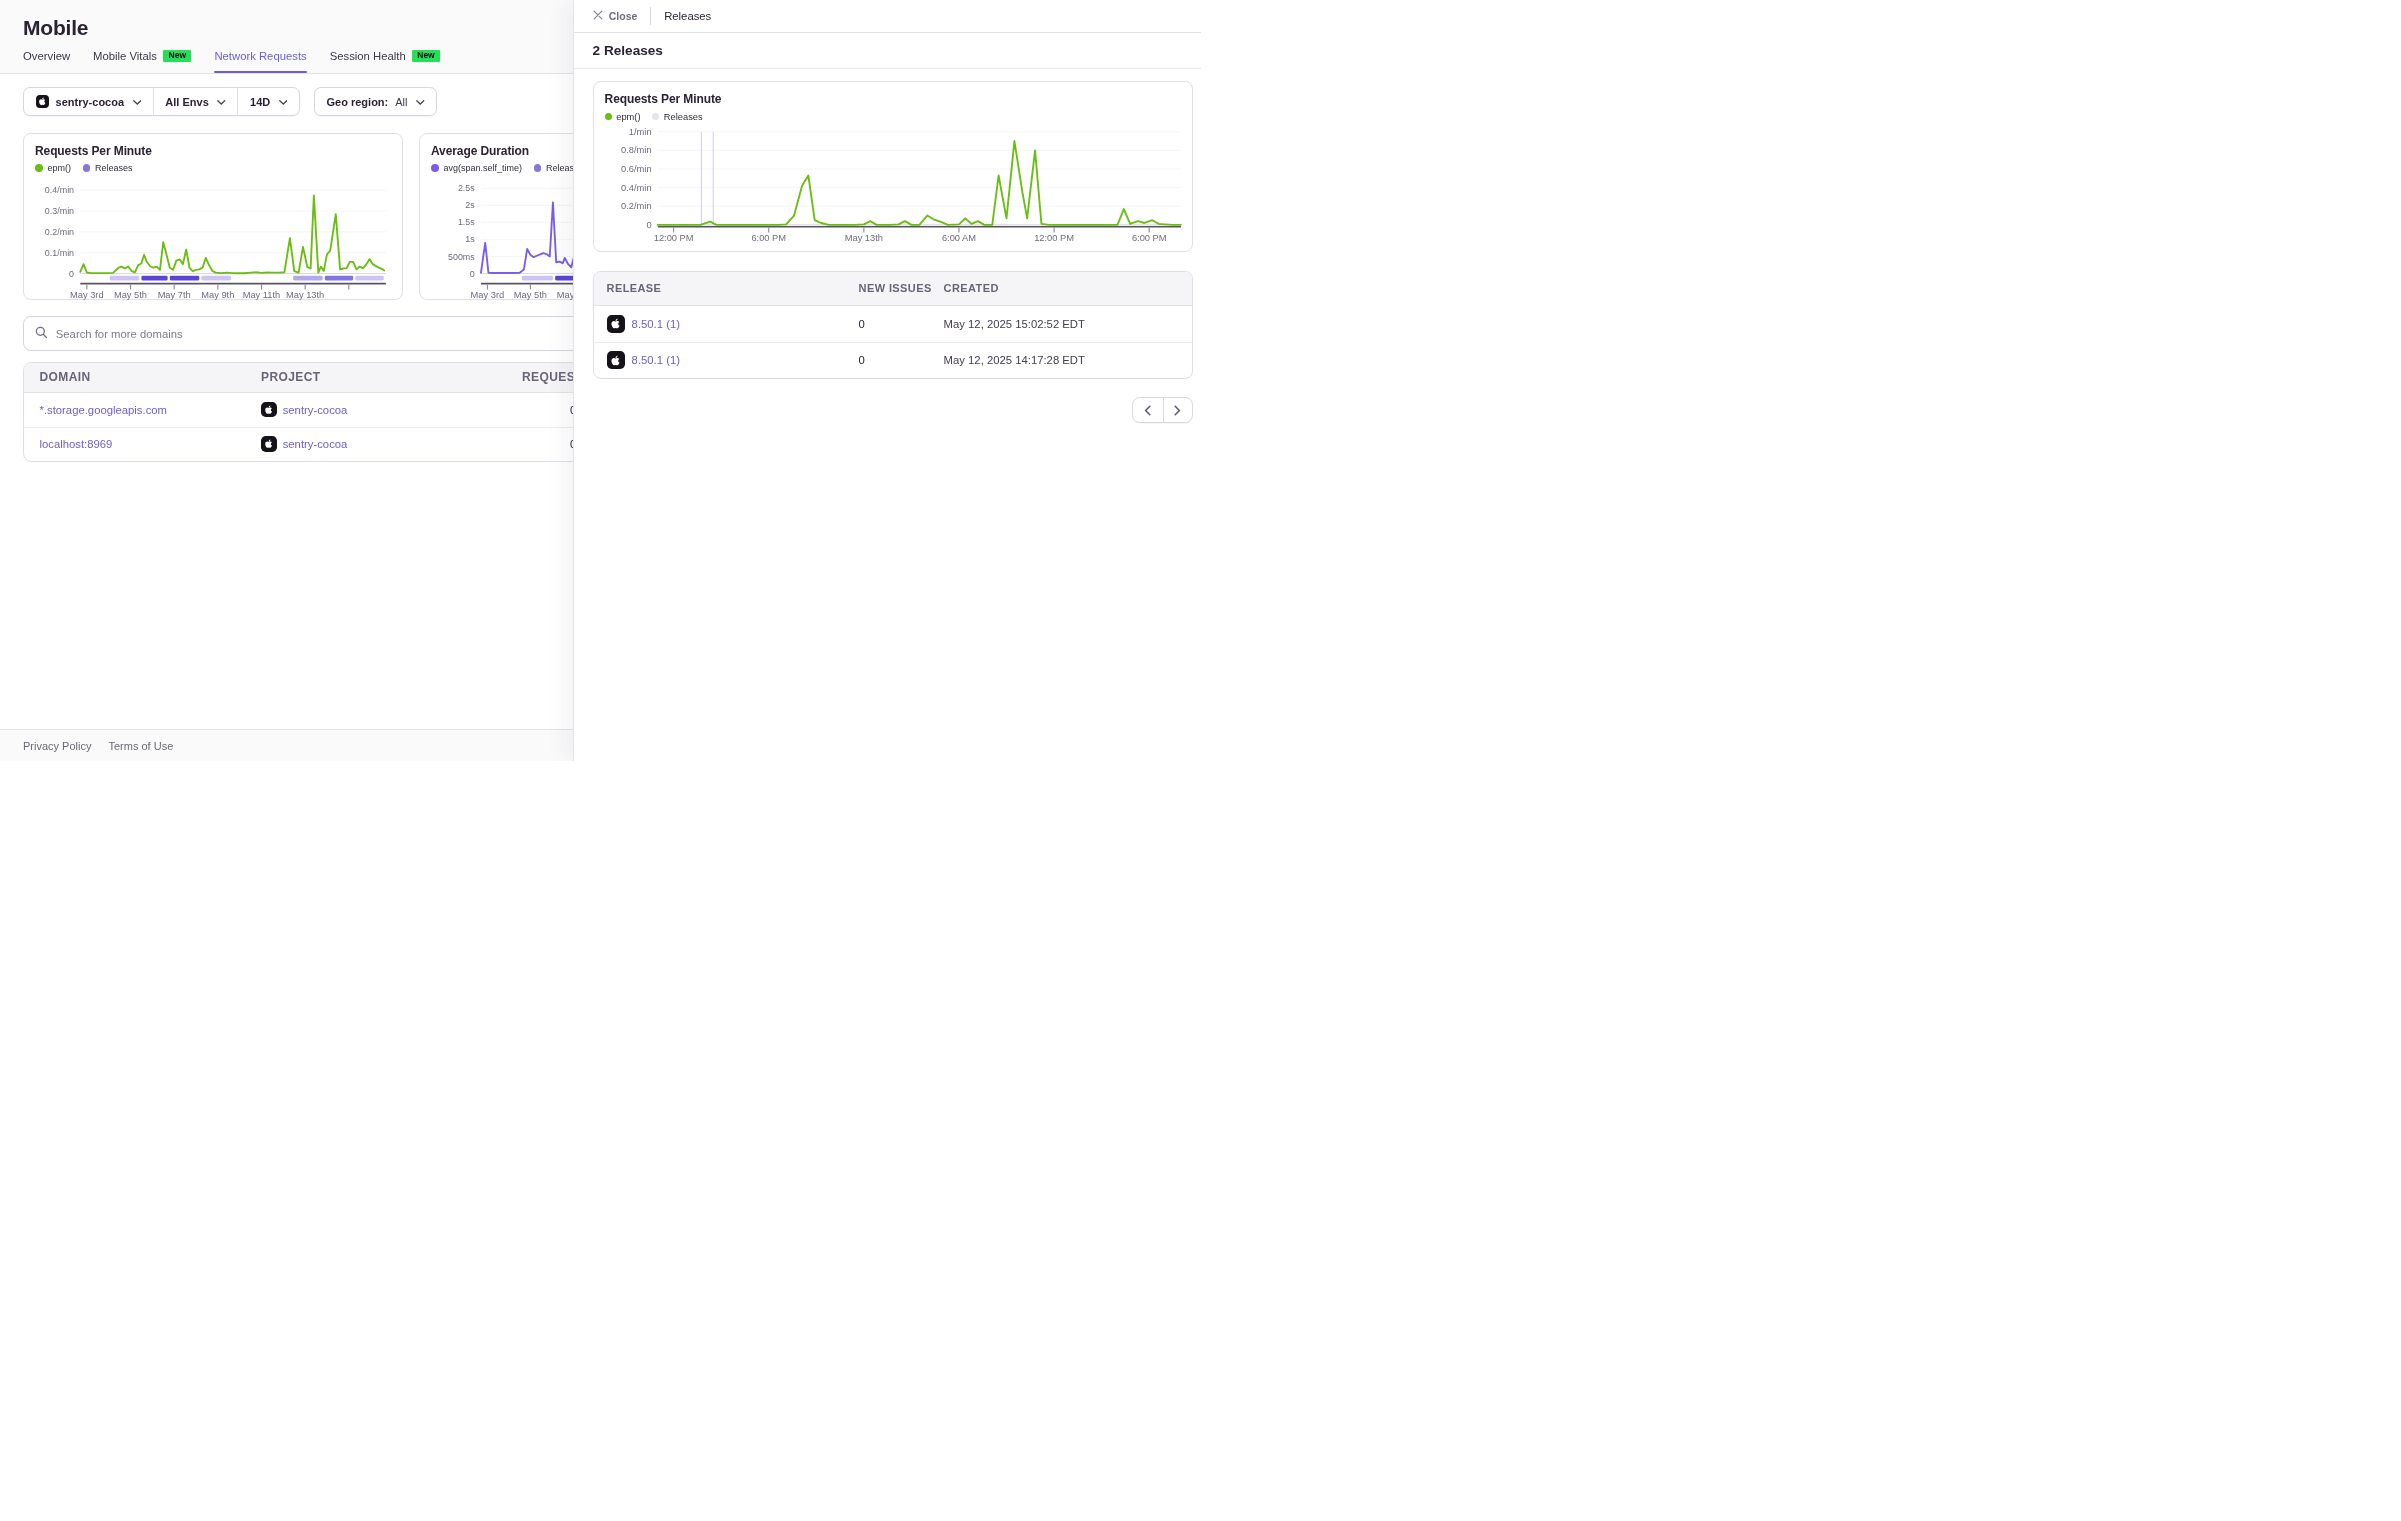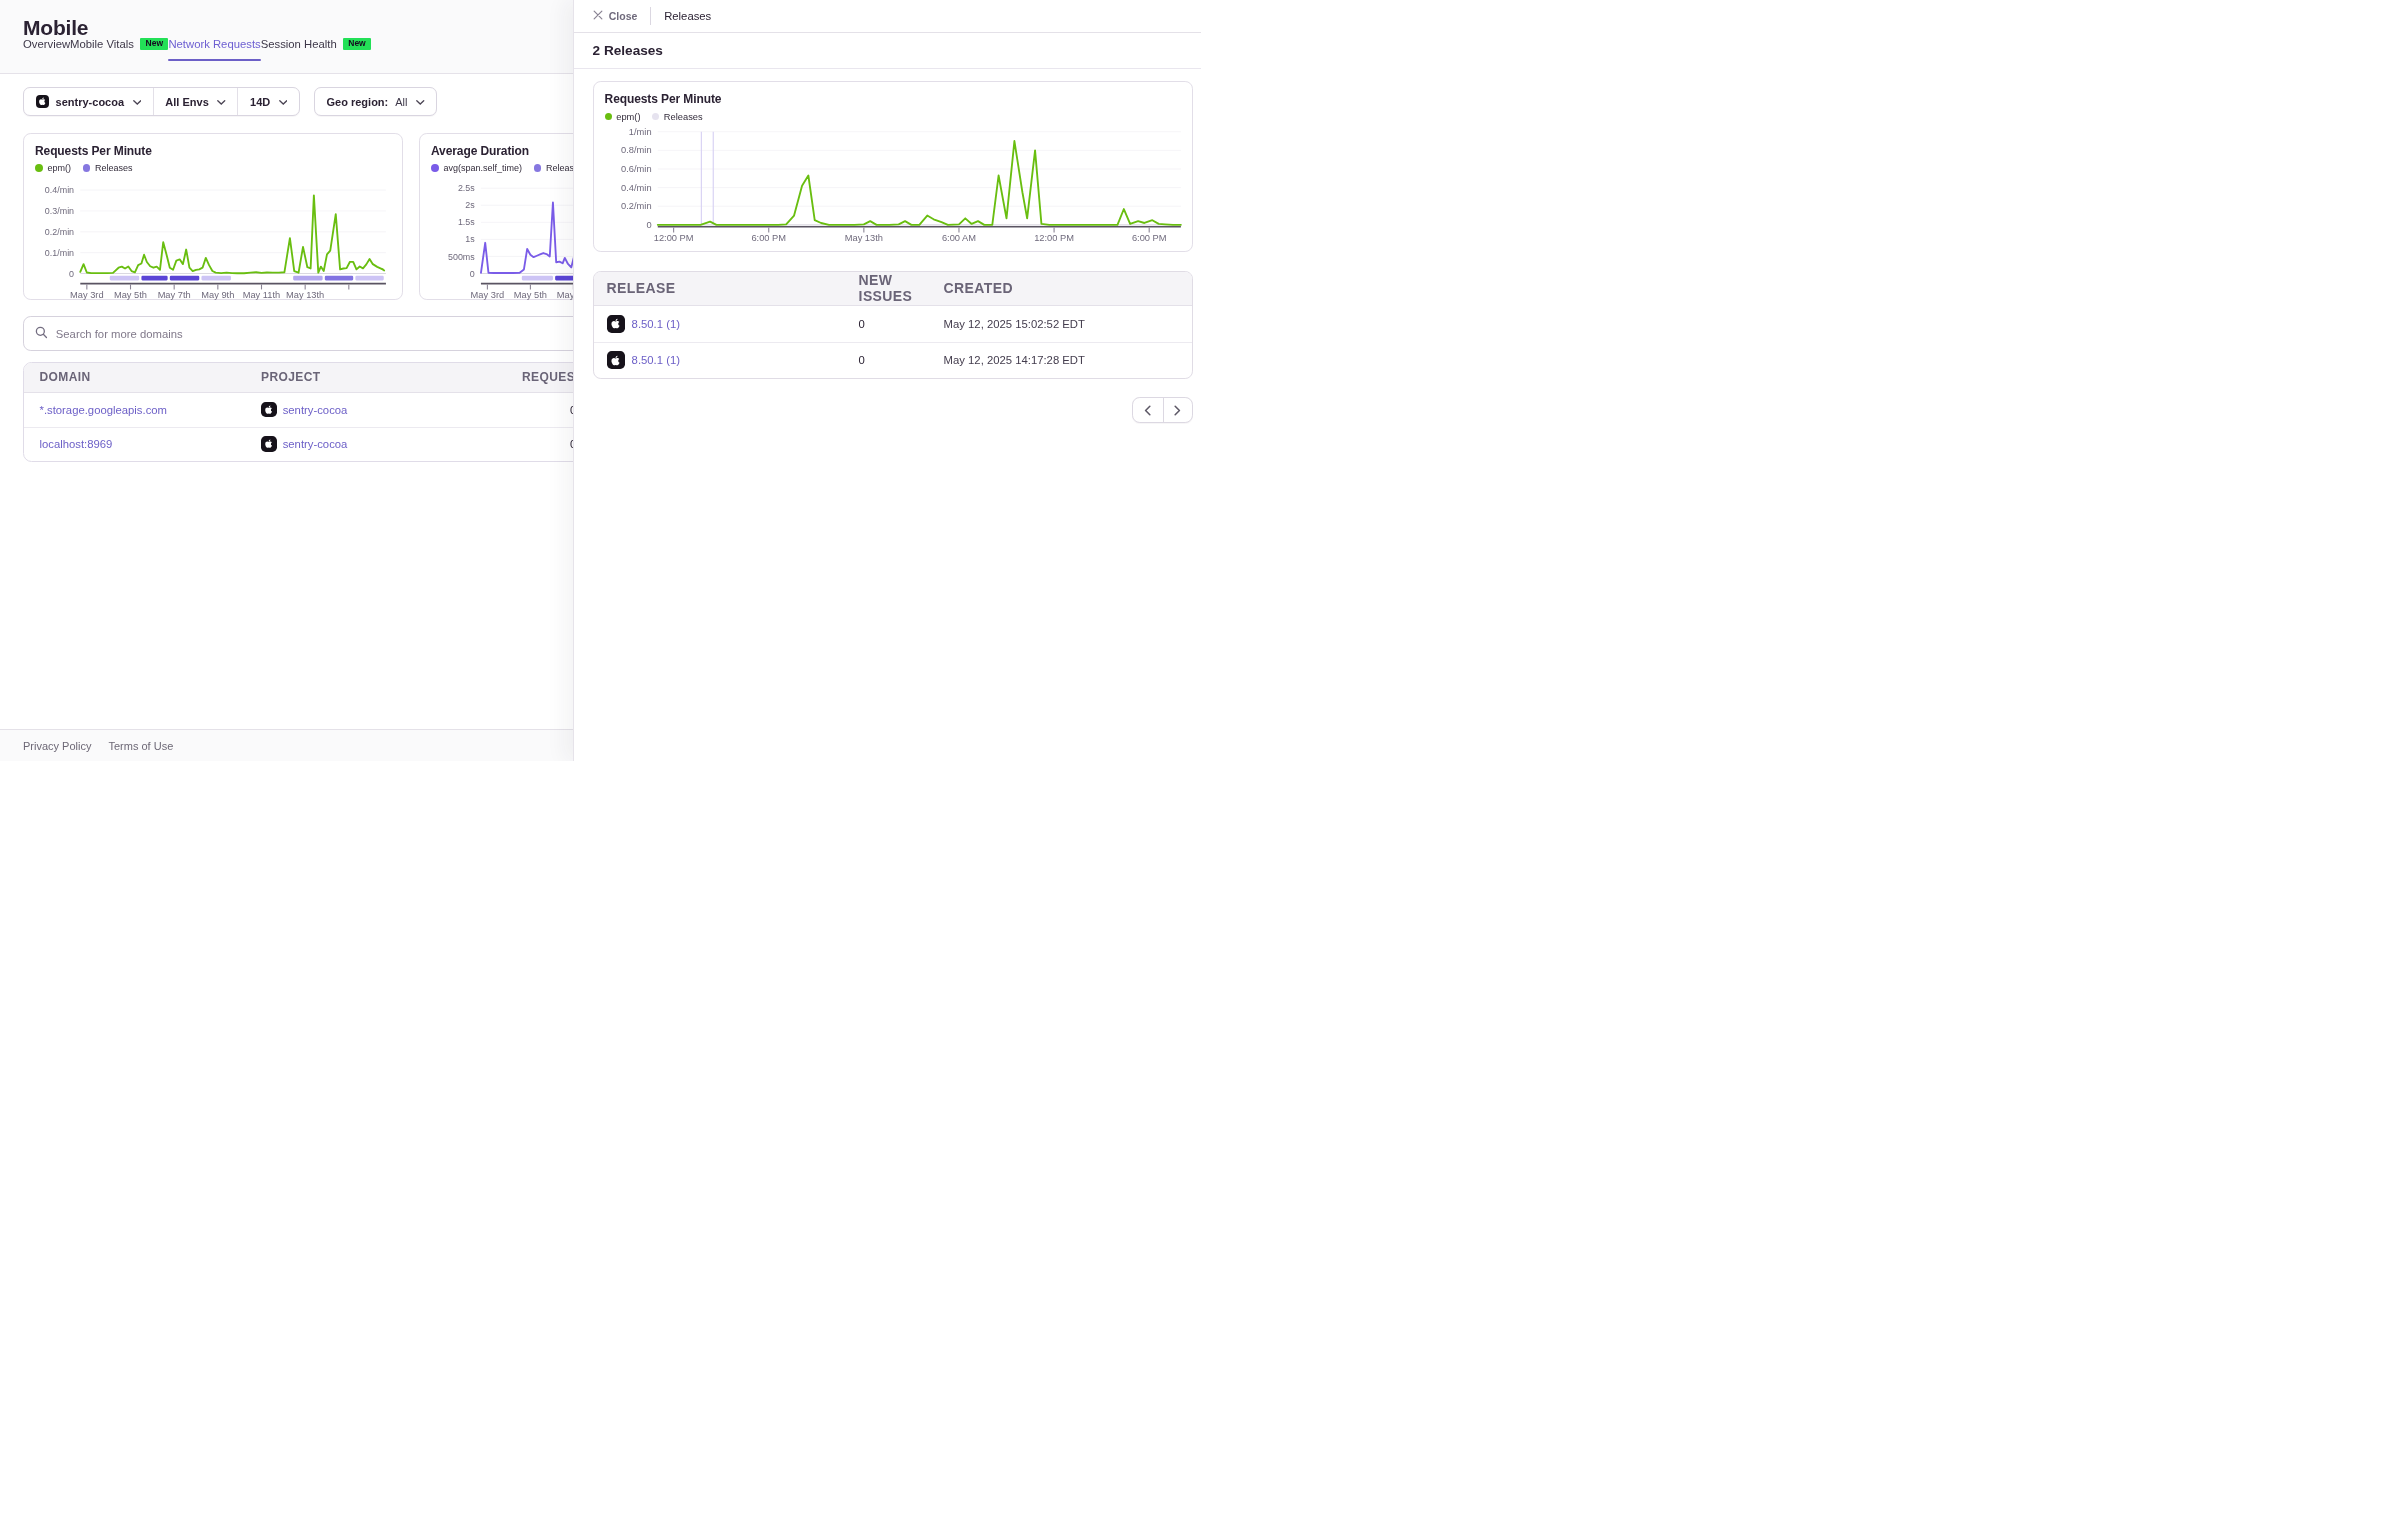--- a/index.html
+++ b/index.html
@@ -3,21 +3,21 @@
 <meta charset="utf-8">
 <style>
   * { margin:0; padding:0; box-sizing:border-box; }
   html,body { width:1201px; height:761px; }
   body { font-family:"Liberation Sans","DejaVu Sans",sans-serif; background:#fff; color:#2b2233; overflow:hidden; }
   .stage { position:relative; width:1201px; height:761px; background:#fff; }
 
   
   .main-header { position:absolute; left:0; top:0; width:100%; height:74px; background:#fafafb; border-bottom:0.8px solid #e5e2e9; }
   .page-title { position:absolute; left:23px; top:15.5px; font-size:21px; font-weight:700; color:#2b2233; letter-spacing:-0.2px; }
-  .tabs { position:absolute; left:23px; bottom:12px; display:flex; align-items:flex-end; }
+  .tabs { position:absolute; left:23px; bottom:0; display:flex; gap:23px; align-items:flex-end; }
   .tab { display:flex; align-items:center; gap:6.2px; padding-bottom:11px; font-size:11.3px; color:#3d3748; cursor:pointer; position:relative; }
   .tab.selected { color:#6e60d2; }
   .tab.selected::after { content:""; position:absolute; left:0; right:0; bottom:0; height:2.3px; border-radius:2.3px; background:#6c5fc7; }
   .badge-new { background:#23e057; color:#16091f; font-size:8.5px; font-weight:700; padding:1.6px 5.4px 2.3px; border-radius:1px; line-height:1; }
 
   .filters { position:absolute; left:23px; top:87px; display:flex; gap:14px; }
   .pill-group { display:flex; background:#fff; border:0.8px solid #d9d5e0; border-radius:7px; box-shadow:0 0.8px 0.8px rgba(43,34,51,0.04); height:29px; }
   .pill-seg { display:flex; align-items:center; gap:7px; padding:0 11.6px; font-size:11px; font-weight:700; color:#2b2233; cursor:pointer; }
   .pill-seg + .pill-seg { border-left:0.8px solid #e3e0e8; }
   .pill-seg .label-normal { font-weight:400; color:#3d3748; }
@@ -64,21 +64,21 @@
   .panel-heading { font-size:13.6px; font-weight:700; color:#2b2233;text-align:right; }
 
   .panel-card { margin:12.4px 7.8px 0 18.6px; border:0.8px solid #e2dee8; border-radius:7.8px; background:#fff; }
   .panel-card .card-inner { padding:10px 11px 4.7px; }
   .panel-card .legend-item { font-size:9.3px; }
   .panel-card .legend .dot { width:7px; height:7px; }
   .legend-item.disabled .dot { background:#e6e3ef; }
 
   .panel-table { margin:18.6px 7.8px 0 18.6px; border:0.8px solid #e0dce5; border-radius:7.8px; overflow:hidden; background:#fff; }
   .pt-header { display:grid; grid-template-columns:252px 85px 1fr; height:34px; align-items:center; background:#f5f4f7; border-bottom:0.8px solid #e4e1e9; padding:0 13px; }
-  .pt-header .th { font-size:14px; font-weight:700; color:#6a6477; letter-spacing:0.4px; }
+  .pt-header .th { font-size:11px; font-weight:700; color:#6a6477; letter-spacing:0.4px; }
   .pt-row { display:grid; grid-template-columns:252px 85px 1fr; height:36px; align-items:center; padding:0 13px; }
   .pt-row + .pt-row { border-top:0.8px solid #eceaf0; }
   .rel-cell { display:flex; align-items:center; gap:7px; font-size:11.3px; }
   .pt-row .num { font-size:11.3px; color:#2b2233; }
   .pt-row .created { font-size:11.3px; color:#433c4d; }
 
   .pagination { display:flex; justify-content:flex-end; margin:18.6px 7.8px 0 0; }
   .page-btns { display:flex; border:0.8px solid #dcd8e2; border-radius:7.8px; overflow:hidden; background:#fff; box-shadow:0 0.8px 0.8px rgba(43,34,51,0.04); }
   .page-btn { width:29.5px; height:24px; display:flex; align-items:center; justify-content:center; cursor:pointer; }
   .page-btn + .page-btn { border-left:0.8px solid #dcd8e2; }

